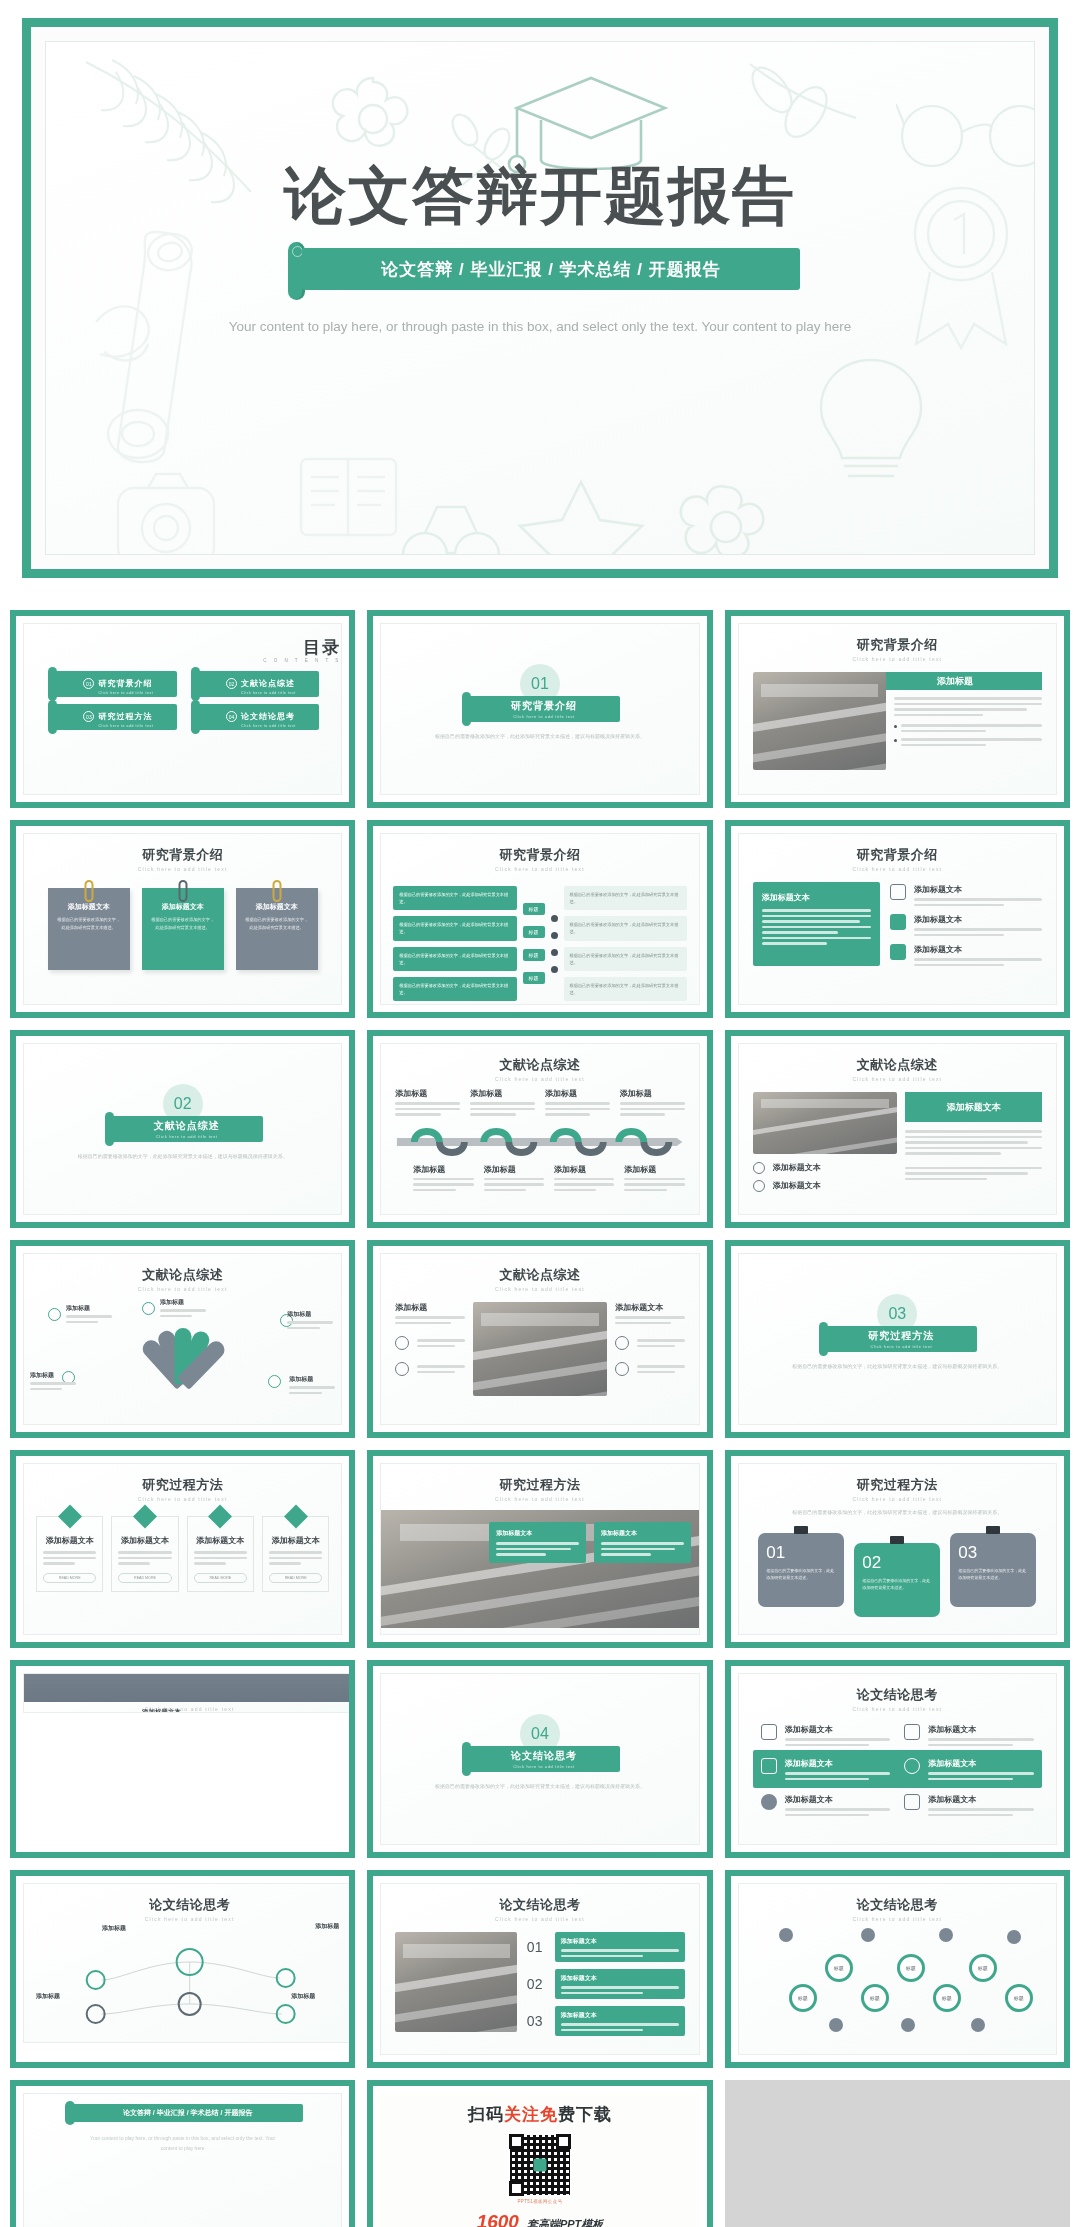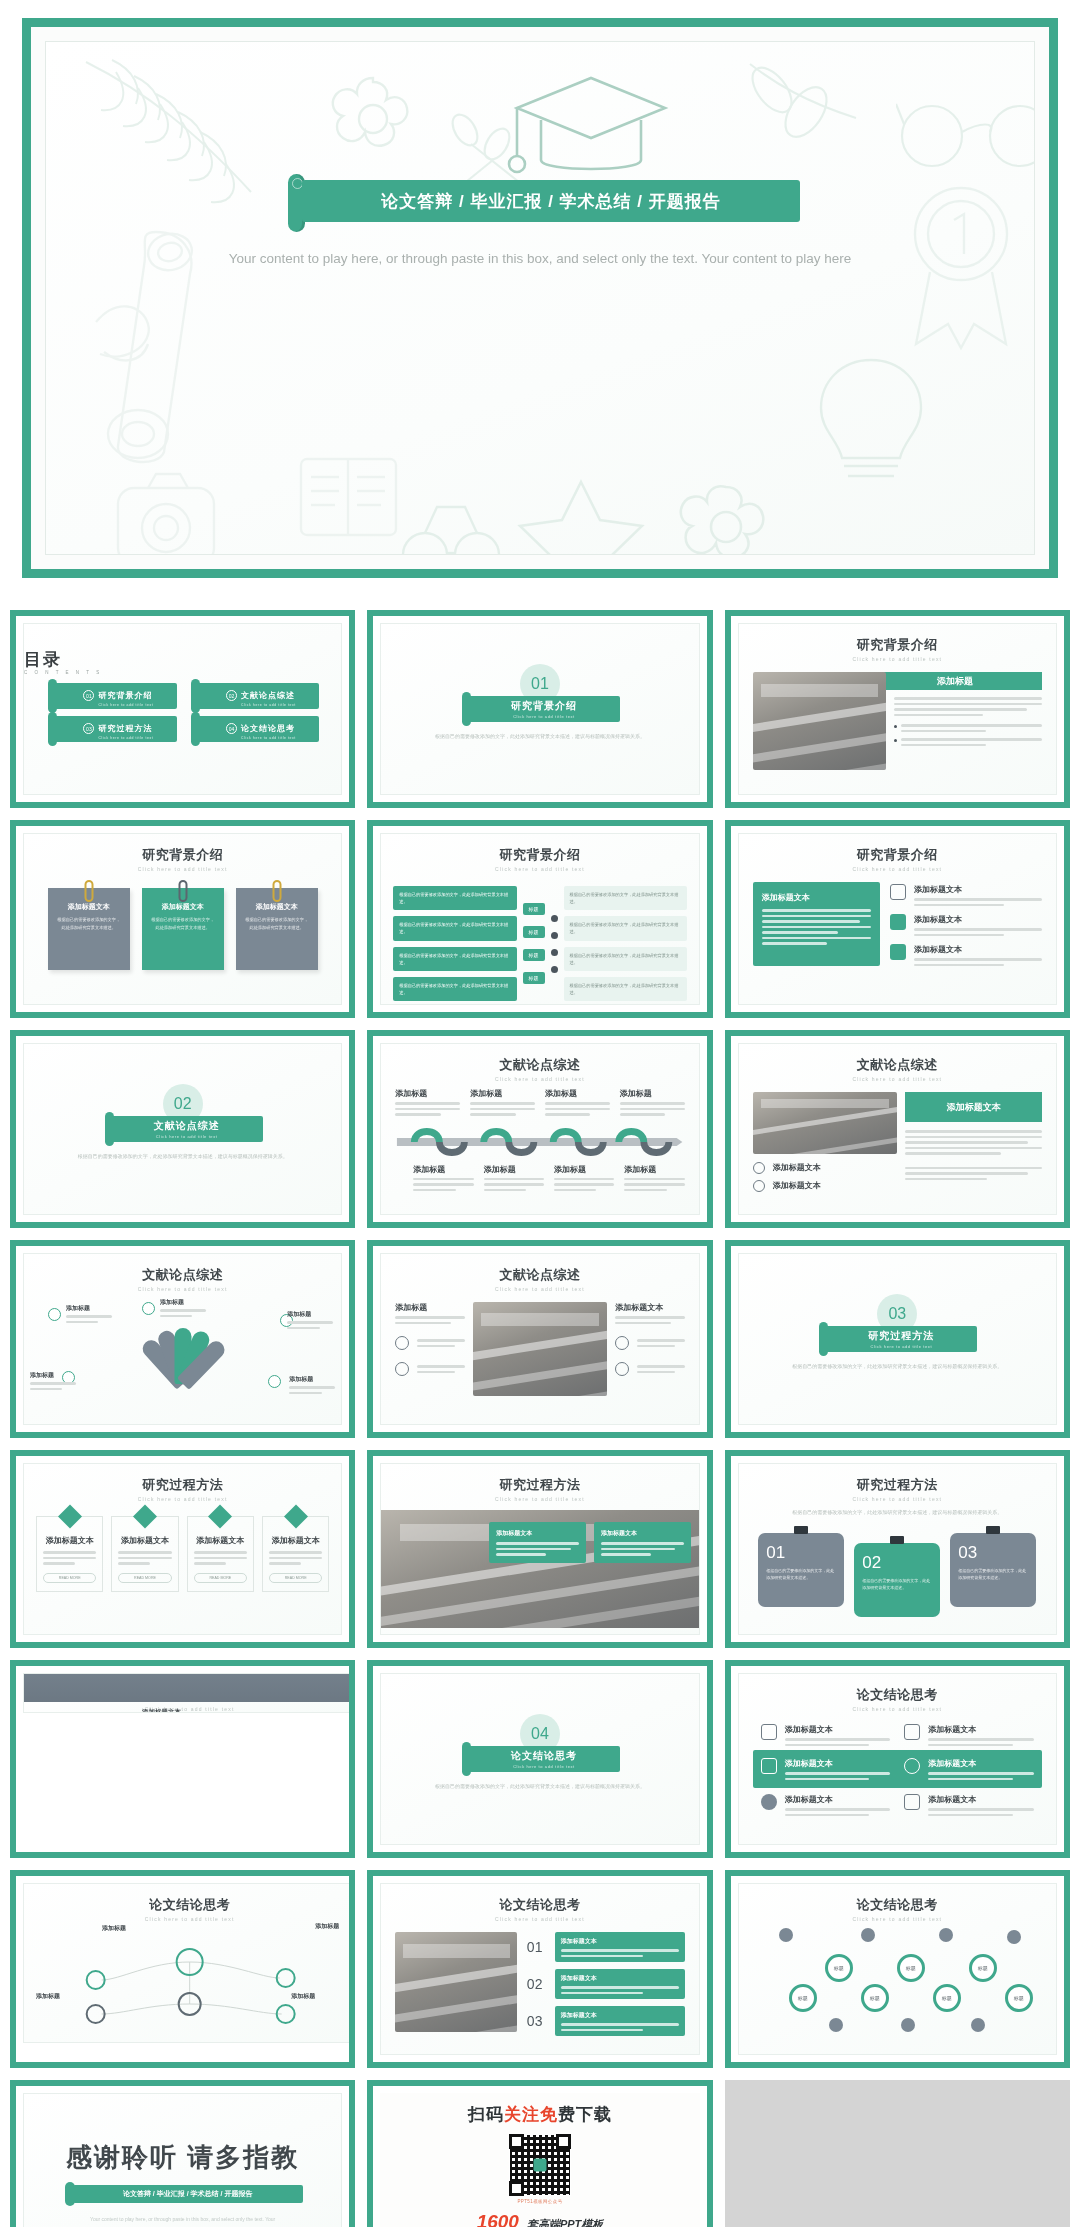--- a/index.html
+++ b/index.html
@@ -387,35 +387,36 @@
       <div class="doodle" style="left:840px;top:130px">
         <svg width="150" height="190" viewBox="0 0 150 190" fill="none" stroke="#dbe9e3" stroke-width="2.4">
           <circle cx="75" cy="62" r="46"></circle>
             <circle cx="75" cy="62" r="33"></circle>
           <path d="M68 48 L78 42 L78 82"></path>
           <path d="M44 100 L30 172 L62 152 L75 176 L88 152 L120 172 L106 100"></path>
         </svg>
       </div>
 
       <div class="hero-content">
+        <div class="hero-title">论文答辩开题报告</div>
         <div class="ribbon-wrap">
           <div class="ribbon-roll"></div>
           <div class="ribbon">论文答辩  /  毕业汇报  /  学术总结  /  开题报告</div>
         </div>
         <div class="hero-sub">Your content to play here, or through paste in this box, and select only the text. Your content to play here</div>
       </div>
     </div>
   </div>
 </div>
 
 <div class="grid">
 
   <div class="thumb">
     <div class="thumb-pad">
-      <div style="text-align:left;margin-top:28px;position:relative;">
+      <div style="text-align:right;margin-top:16px;position:relative;">
         <div style="font-size:17px;font-weight:700;color:#3a3f42;line-height:.92;letter-spacing:2px;">目录</div>
         <div style="font-size:4.5px;color:#9aa3a0;letter-spacing:3px;margin-top:2px;">C O N T E N T S</div>
       </div>
       <div style="display:grid;grid-template-columns:1fr 1fr;gap:9px 12px;padding:8px 22px 0;">
         <div class="sec-ribbon-wrap" style="width:auto;height:24px;margin:0;">
           <div class="sec-roll"></div>
           <div class="sec-ribbon" style="flex-direction:row;gap:4px;padding-left:6px;">
             <span style="width:11px;height:11px;border-radius:50%;border:1px solid #fff;display:flex;align-items:center;justify-content:center;font-size:5px;">01</span>
             <div style="text-align:left;">
               <b style="font-size:8px">研究背景介绍</b>
@@ -1178,21 +1179,20 @@
         <div class="cir" style="left:266px;top:56px">标题</div>
         <div class="icodot" style="left:90px;bottom:-4px"></div>
         <div class="icodot" style="left:162px;bottom:-4px"></div>
         <div class="icodot" style="left:232px;bottom:-4px"></div>
       </div>
     </div>
   </div>
 
   <div class="thumb">
     <div class="thumb-pad">
-      <div class="ty-title">感谢聆听  请多指教</div>
       <div class="ty-ribbon-wrap">
         <div class="ty-roll"></div>
         <div class="ty-ribbon">论文答辩 / 毕业汇报 / 学术总结 / 开题报告</div>
       </div>
       <div class="ty-sub">Your content to play here, or through paste in this box, and select only the text. Your content to play here</div>
 
     </div>
   </div>
 
   <div class="thumb">

